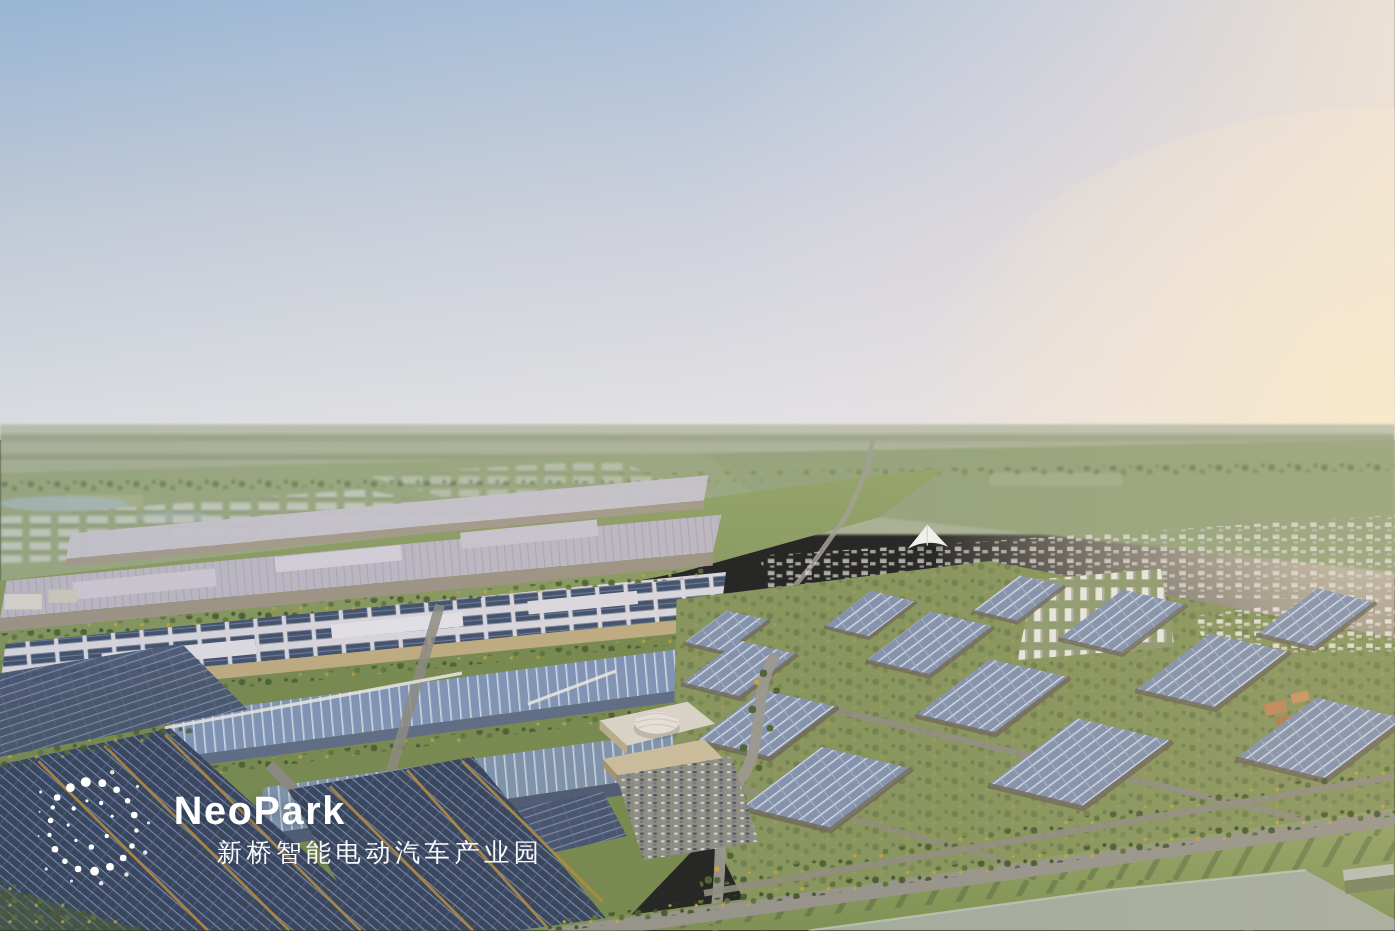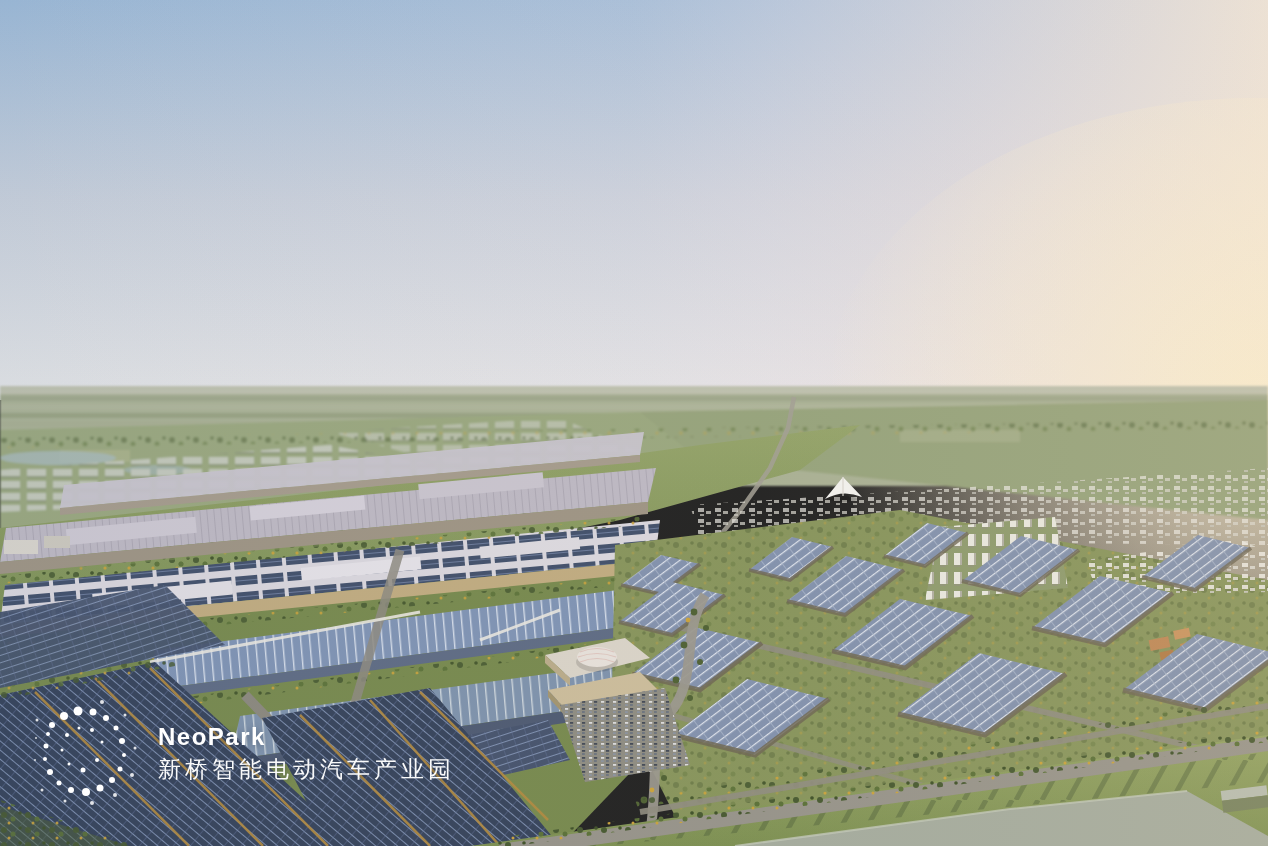--- a/index.html
+++ b/index.html
@@ -1,22 +1,22 @@
 <!DOCTYPE html>
 <html style="--sky-top: #9cb9d7; --sky-mid: #c7cfdb; --sky-horizon: #e3e4e6; --sky-pink: #f2e6da; --sky-warm: #f9ecce; --haze: #c2c4b4; --field-light: #b0b79f; --field-dark: #93a07e; --grass: #8a9a5f; --grass-deep: #77894e; --tree: #475931; --tree-gold: #c9a23c; --roof-light: #bdb8c3; --roof-pale: #d8d5dc; --eave-tan: #c2ac7e; --wall-tan: #cfc5a8; --wall-shadow: #6e6754; --solar-navy: #3d4b64; --solar-grid: #8799ba; --solar-mid: #8291ad; --glass-blue: #7f93b4; --road: #96938a; --city-white: #e9e7e1; --slab: #a4ab9e; --gold: #b28a40; --logo-white: #ffffff;"><head>
 <meta charset="utf-8">
 <style>
   html,body{margin:0;padding:0;background:#222;}
   #stage{position:relative;width:1268px;height:846px;overflow:hidden;font-family:"Liberation Sans",sans-serif;}
   #stage svg.scene{position:absolute;left:0;top:0;display:block;}
   .logo{position:absolute;left:34px;top:700px;display:flex;align-items:center;gap:20px;color:var(--logo-white,#fff);}
   .logo-mark{flex:0 0 auto;}
   .logo-text{display:flex;flex-direction:column;}
-  .logo-word{font-size:24px;font-weight:bold;letter-spacing:1.5px;line-height:1;text-shadow:0 1px 6px rgba(30,40,60,.35);}
-  .logo-sub{margin-top:9px;font-size:23px;font-weight:400;letter-spacing:4px;line-height:1;opacity:.97;text-shadow:0 1px 5px rgba(30,40,60,.35);}
+  .logo-word{font-size:36px;font-weight:bold;letter-spacing:1.5px;line-height:1;text-shadow:0 1px 6px rgba(30,40,60,.35);}
+  .logo-sub{margin-top:9px;font-size:23px;font-weight:400;letter-spacing:4px;line-height:1;opacity:.97;text-shadow:0 1px 5px rgba(30,40,60,.35);margin-left:39px;}
 </style>
 </head>
 <body>
 
 <div id="stage">
 <svg class="scene" width="1268" height="846" viewBox="0 0 1268 846" xmlns="http://www.w3.org/2000/svg">
   <defs>
     <linearGradient id="skyV" x1="0" y1="0" x2="0" y2="1">
       <stop offset="0" stop-color="#9cb9d7"></stop>
       <stop offset="0.5" stop-color="#c7cfdb"></stop>

